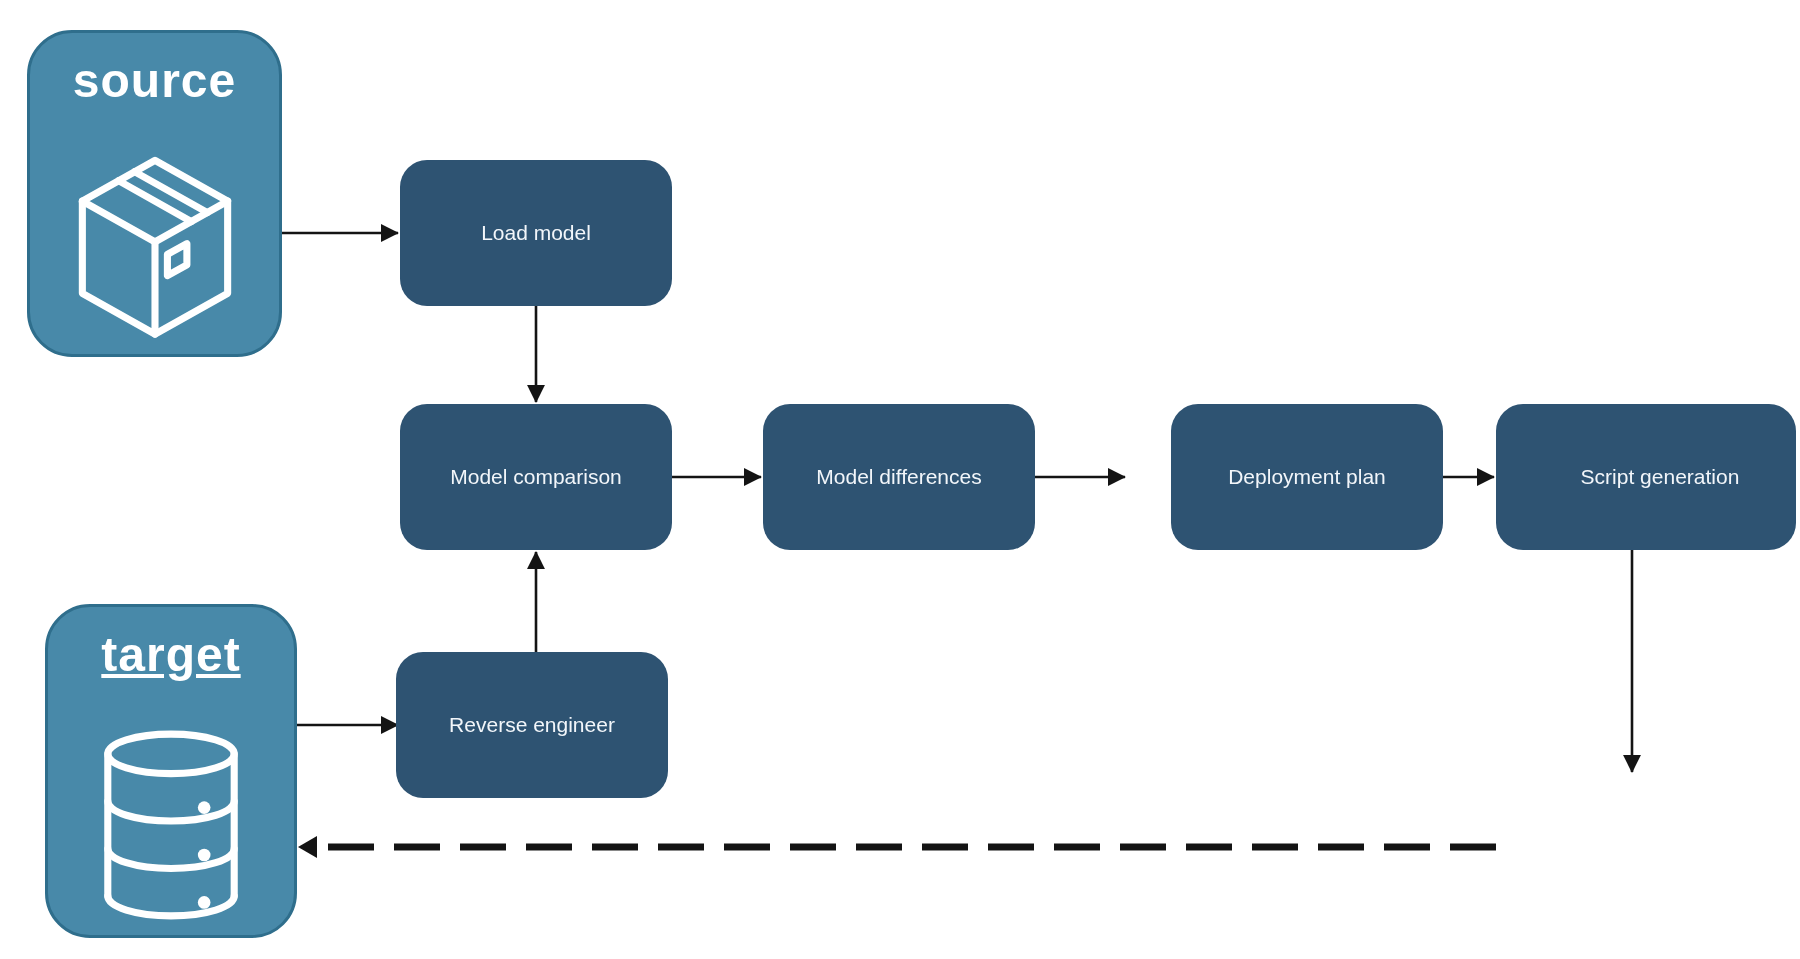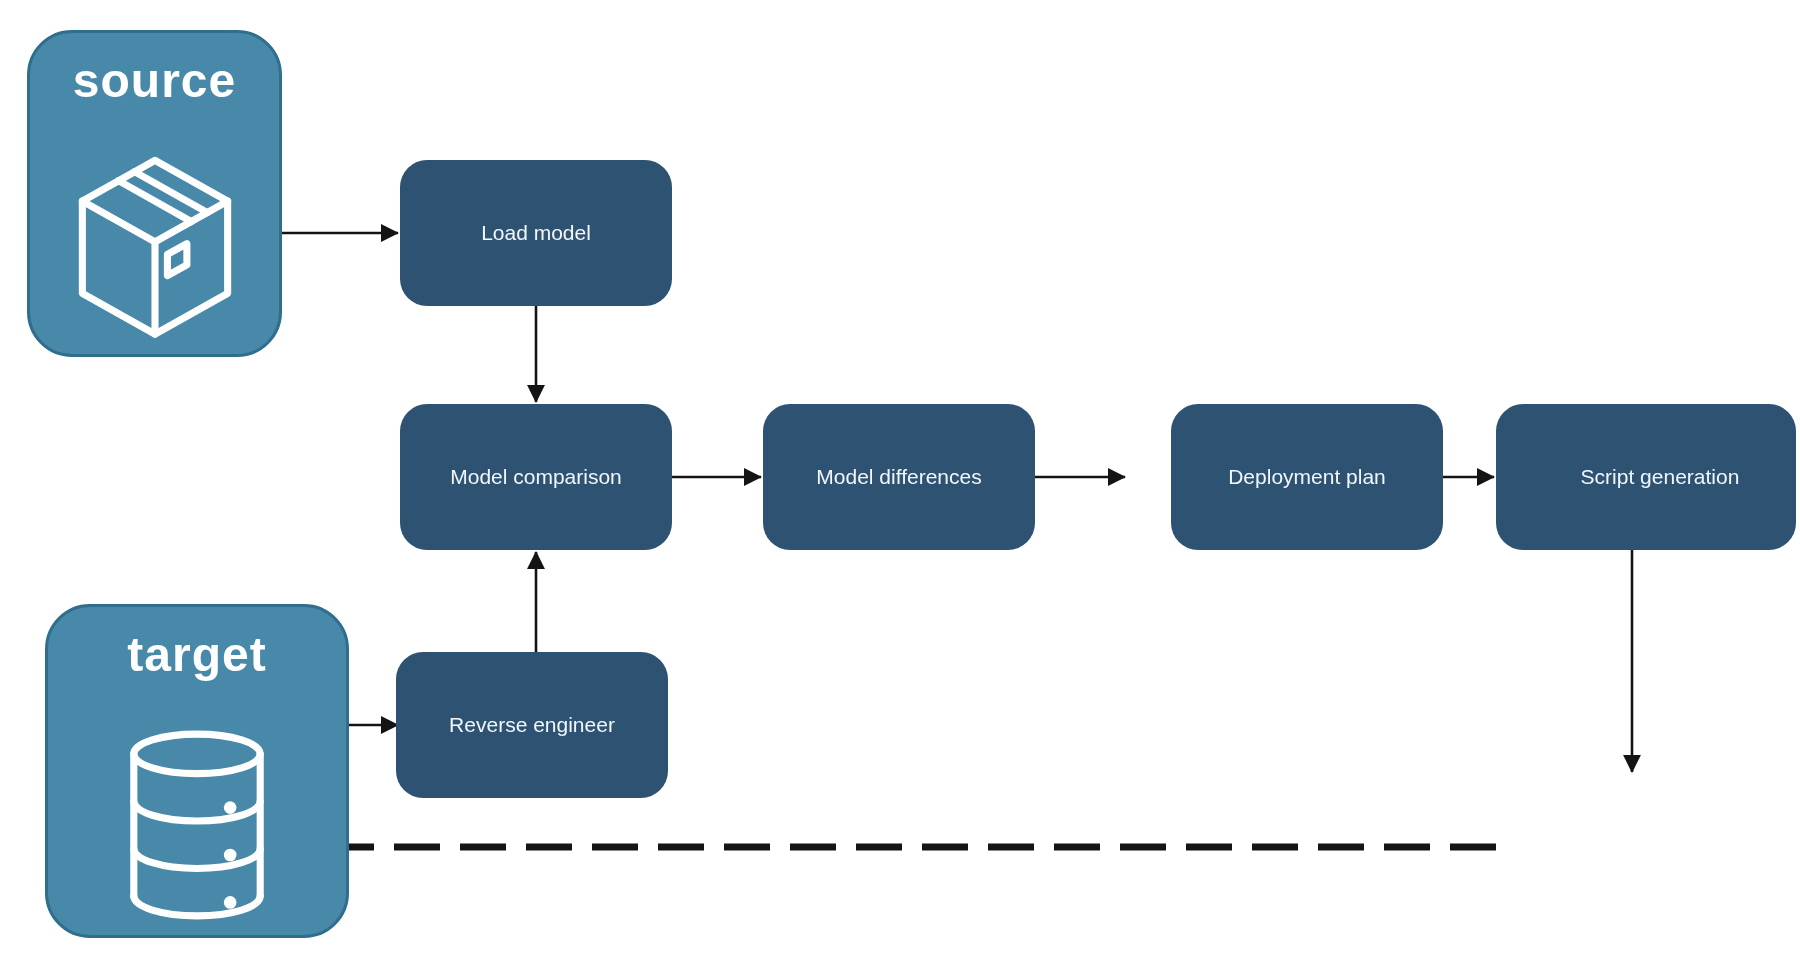--- a/index.html
+++ b/index.html
@@ -72,21 +72,21 @@
         <path d="M50 7 L91 30 L50 53 L9 30 Z"></path>
         <path d="M9 30 L9 82 L50 105 L50 53"></path>
         <path d="M91 30 L91 82 L50 105"></path>
         <path d="M38.5 13.4 L79.5 36.4"></path>
         <path d="M29.5 18.5 L70.5 41.5"></path>
         <path d="M57 60 L68 54 L68 66 L57 72 Z"></path>
       </g>
     </svg>
   </div>
 
-  <div class="endpoint" style="left:45px;top:604px;width:304px;height:334px;">
+  <div class="endpoint" style="left:45px;top:604px;width:252px;height:334px;text-decoration:underline;">
     <div class="endpoint-label">target</div>
     <svg width="158" height="198" viewBox="0 0 100 124" style="margin-top:12px;">
       <g class="icon-stroke" stroke-width="4.5">
         <ellipse cx="50" cy="17" rx="40" ry="12.5"></ellipse>
         <path d="M10 17 L10 107"></path>
         <path d="M90 17 L90 107"></path>
         <path d="M10 107 A40 12.5 0 0 0 90 107"></path>
         <path d="M10 47 A40 12.5 0 0 0 90 47"></path>
         <path d="M10 77 A40 12.5 0 0 0 90 77"></path>
       </g>

